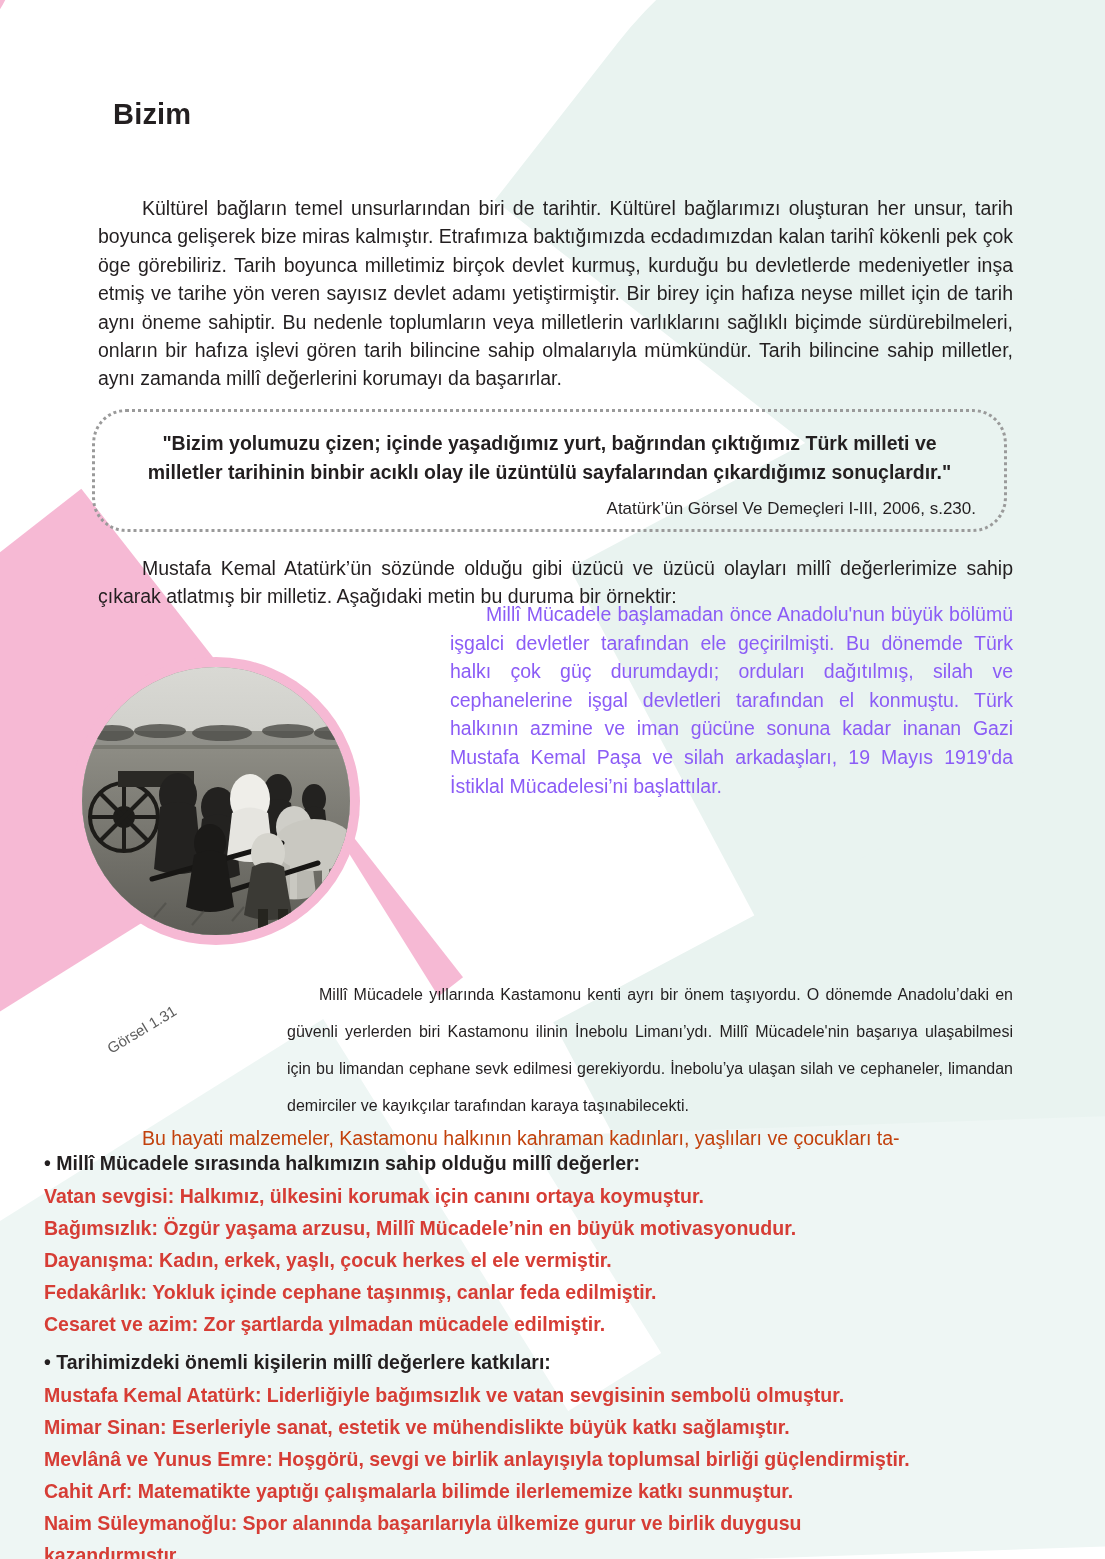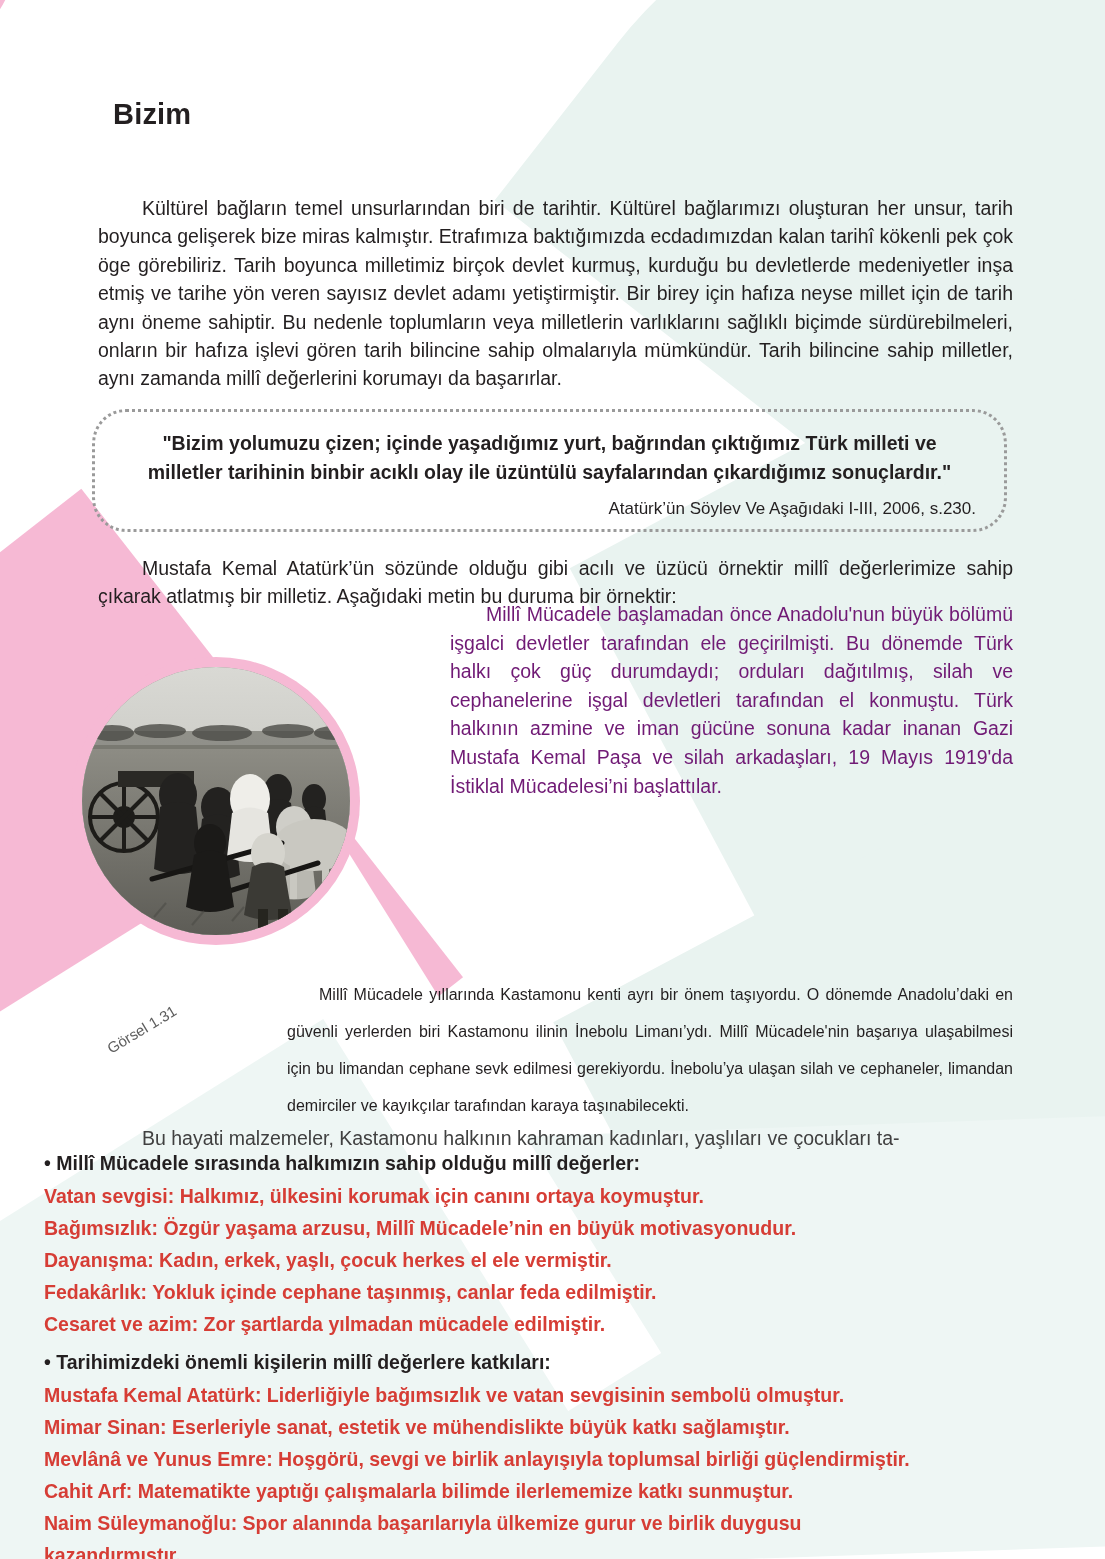--- a/index.html
+++ b/index.html
@@ -130,33 +130,33 @@
     transform-origin:left top;
   }
 
   
   .side-col{
     position:absolute;left:450px;top:600px;width:563px;
   }
   .side-col p{
     margin:0 0 17px 0;
     font-size:19.5px;line-height:28.6px;
-    text-align:justify;text-indent:36px;color:#701a75;
+    text-align:justify;text-indent:36px;color:#8b5cf6;
   }
 
   .wrap-par{
     position:absolute;left:287px;top:976px;width:726px;
     font-size:16px;line-height:37px;text-align:justify;
     text-indent:32px;color:#231f20;margin:0;
   }
 
   .tail-par{
     position:absolute;left:98px;top:1124px;width:915px;
     font-size:19.5px;line-height:28.6px;text-align:justify;
-    text-indent:44px;color:#404040;margin:0;
+    text-indent:44px;color:#c2410c;margin:0;
   }
 
   
   .notes{
     position:absolute;left:44px;top:1148px;width:1040px;
   }
   .note-head{
     font-size:21px;font-weight:bold;color:#231f20;
     line-height:30px;margin:0 0 2px 0;
     font-family:"Liberation Sans Narrow","Liberation Sans",sans-serif;
@@ -187,25 +187,25 @@
 <div class="page">
 
   <div class="title">Bizim</div>
 
   <div class="col" style="top:178px;">
     <p class="body">Kültürel bağların temel unsurlarından biri de tarihtir. Kültürel bağlarımızı oluşturan her unsur, tarih boyunca gelişerek bize miras kalmıştır. Etrafımıza baktığımızda ecdadımızdan kalan tarihî kökenli pek çok öge görebiliriz. Tarih boyunca milletimiz birçok devlet kurmuş, kurduğu bu devletlerde medeniyetler inşa etmiş ve tarihe yön veren sayısız devlet adamı yetiştirmiştir. Bir birey için hafıza neyse millet için de tarih aynı öneme sahiptir. Bu nedenle toplumların veya milletlerin varlıklarını sağlıklı biçimde sürdürebilmeleri, onların bir hafıza işlevi gören tarih bilincine sahip olmalarıyla mümkündür. Tarih bilincine sahip milletler, aynı zamanda millî değerlerini korumayı da başarırlar.</p>
   </div>
 
   <div class="quote-box">
     <p class="quote-text">"Bizim yolumuzu çizen; içinde yaşadığımız yurt, bağrından çıktığımız Türk milleti ve milletler tarihinin binbir acıklı olay ile üzüntülü sayfalarından çıkardığımız sonuçlardır."</p>
-    <p class="quote-src">Atatürk’ün Söylev Ve Aşağıdaki I-III, 2006, s.230.</p>
+    <p class="quote-src">Atatürk’ün Görsel Ve Demeçleri I-III, 2006, s.230.</p>
   </div>
 
   <div class="col" style="top:538px;">
-    <p class="body">Mustafa Kemal Atatürk’ün sözünde olduğu gibi acılı ve üzücü örnektir millî değerlerimize sahip çıkarak atlatmış bir milletiz. Aşağıdaki metin bu duruma bir örnektir:</p>
+    <p class="body">Mustafa Kemal Atatürk’ün sözünde olduğu gibi üzücü ve üzücü olayları millî değerlerimize sahip çıkarak atlatmış bir milletiz. Aşağıdaki metin bu duruma bir örnektir:</p>
   </div>
 
   <div class="photo-wrap">
     <div class="photo">
       <svg width="268" height="268" viewBox="0 0 268 268">
         <defs>
           <linearGradient id="sky" x1="0" y1="0" x2="0" y2="1">
             <stop offset="0%" stop-color="#d9d9d4"></stop>
             <stop offset="100%" stop-color="#b6b6b0"></stop>
           </linearGradient>

